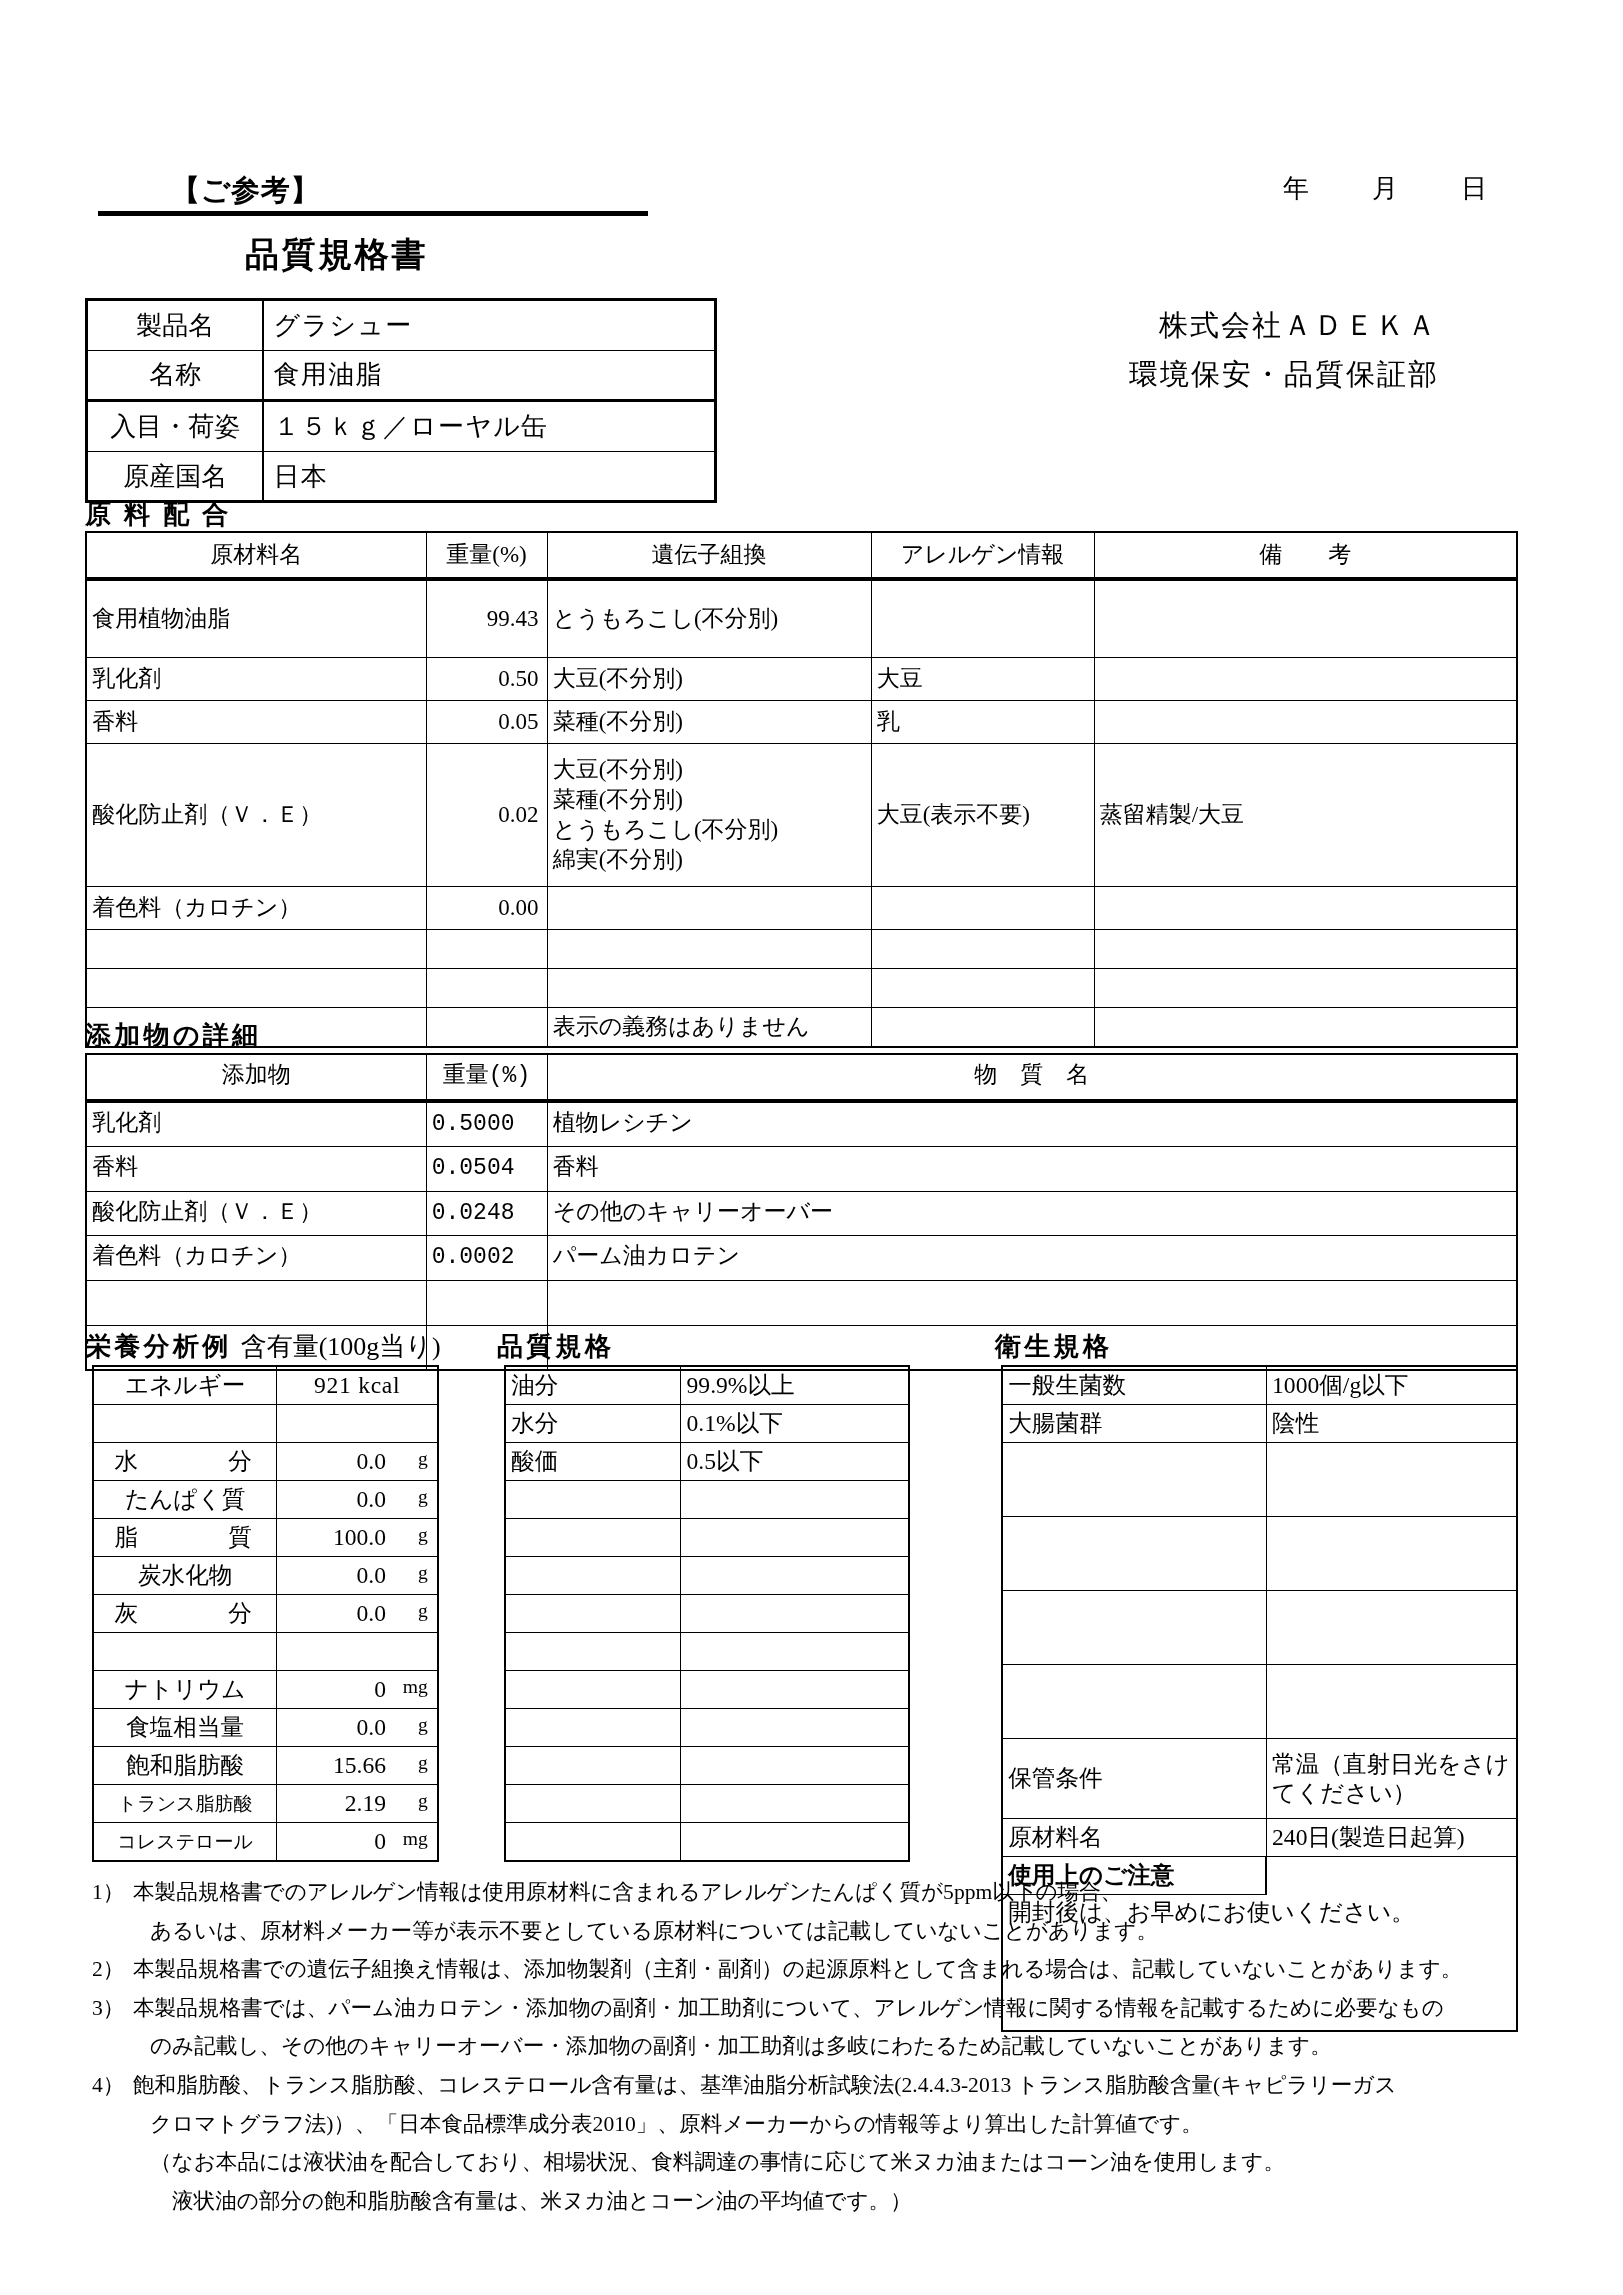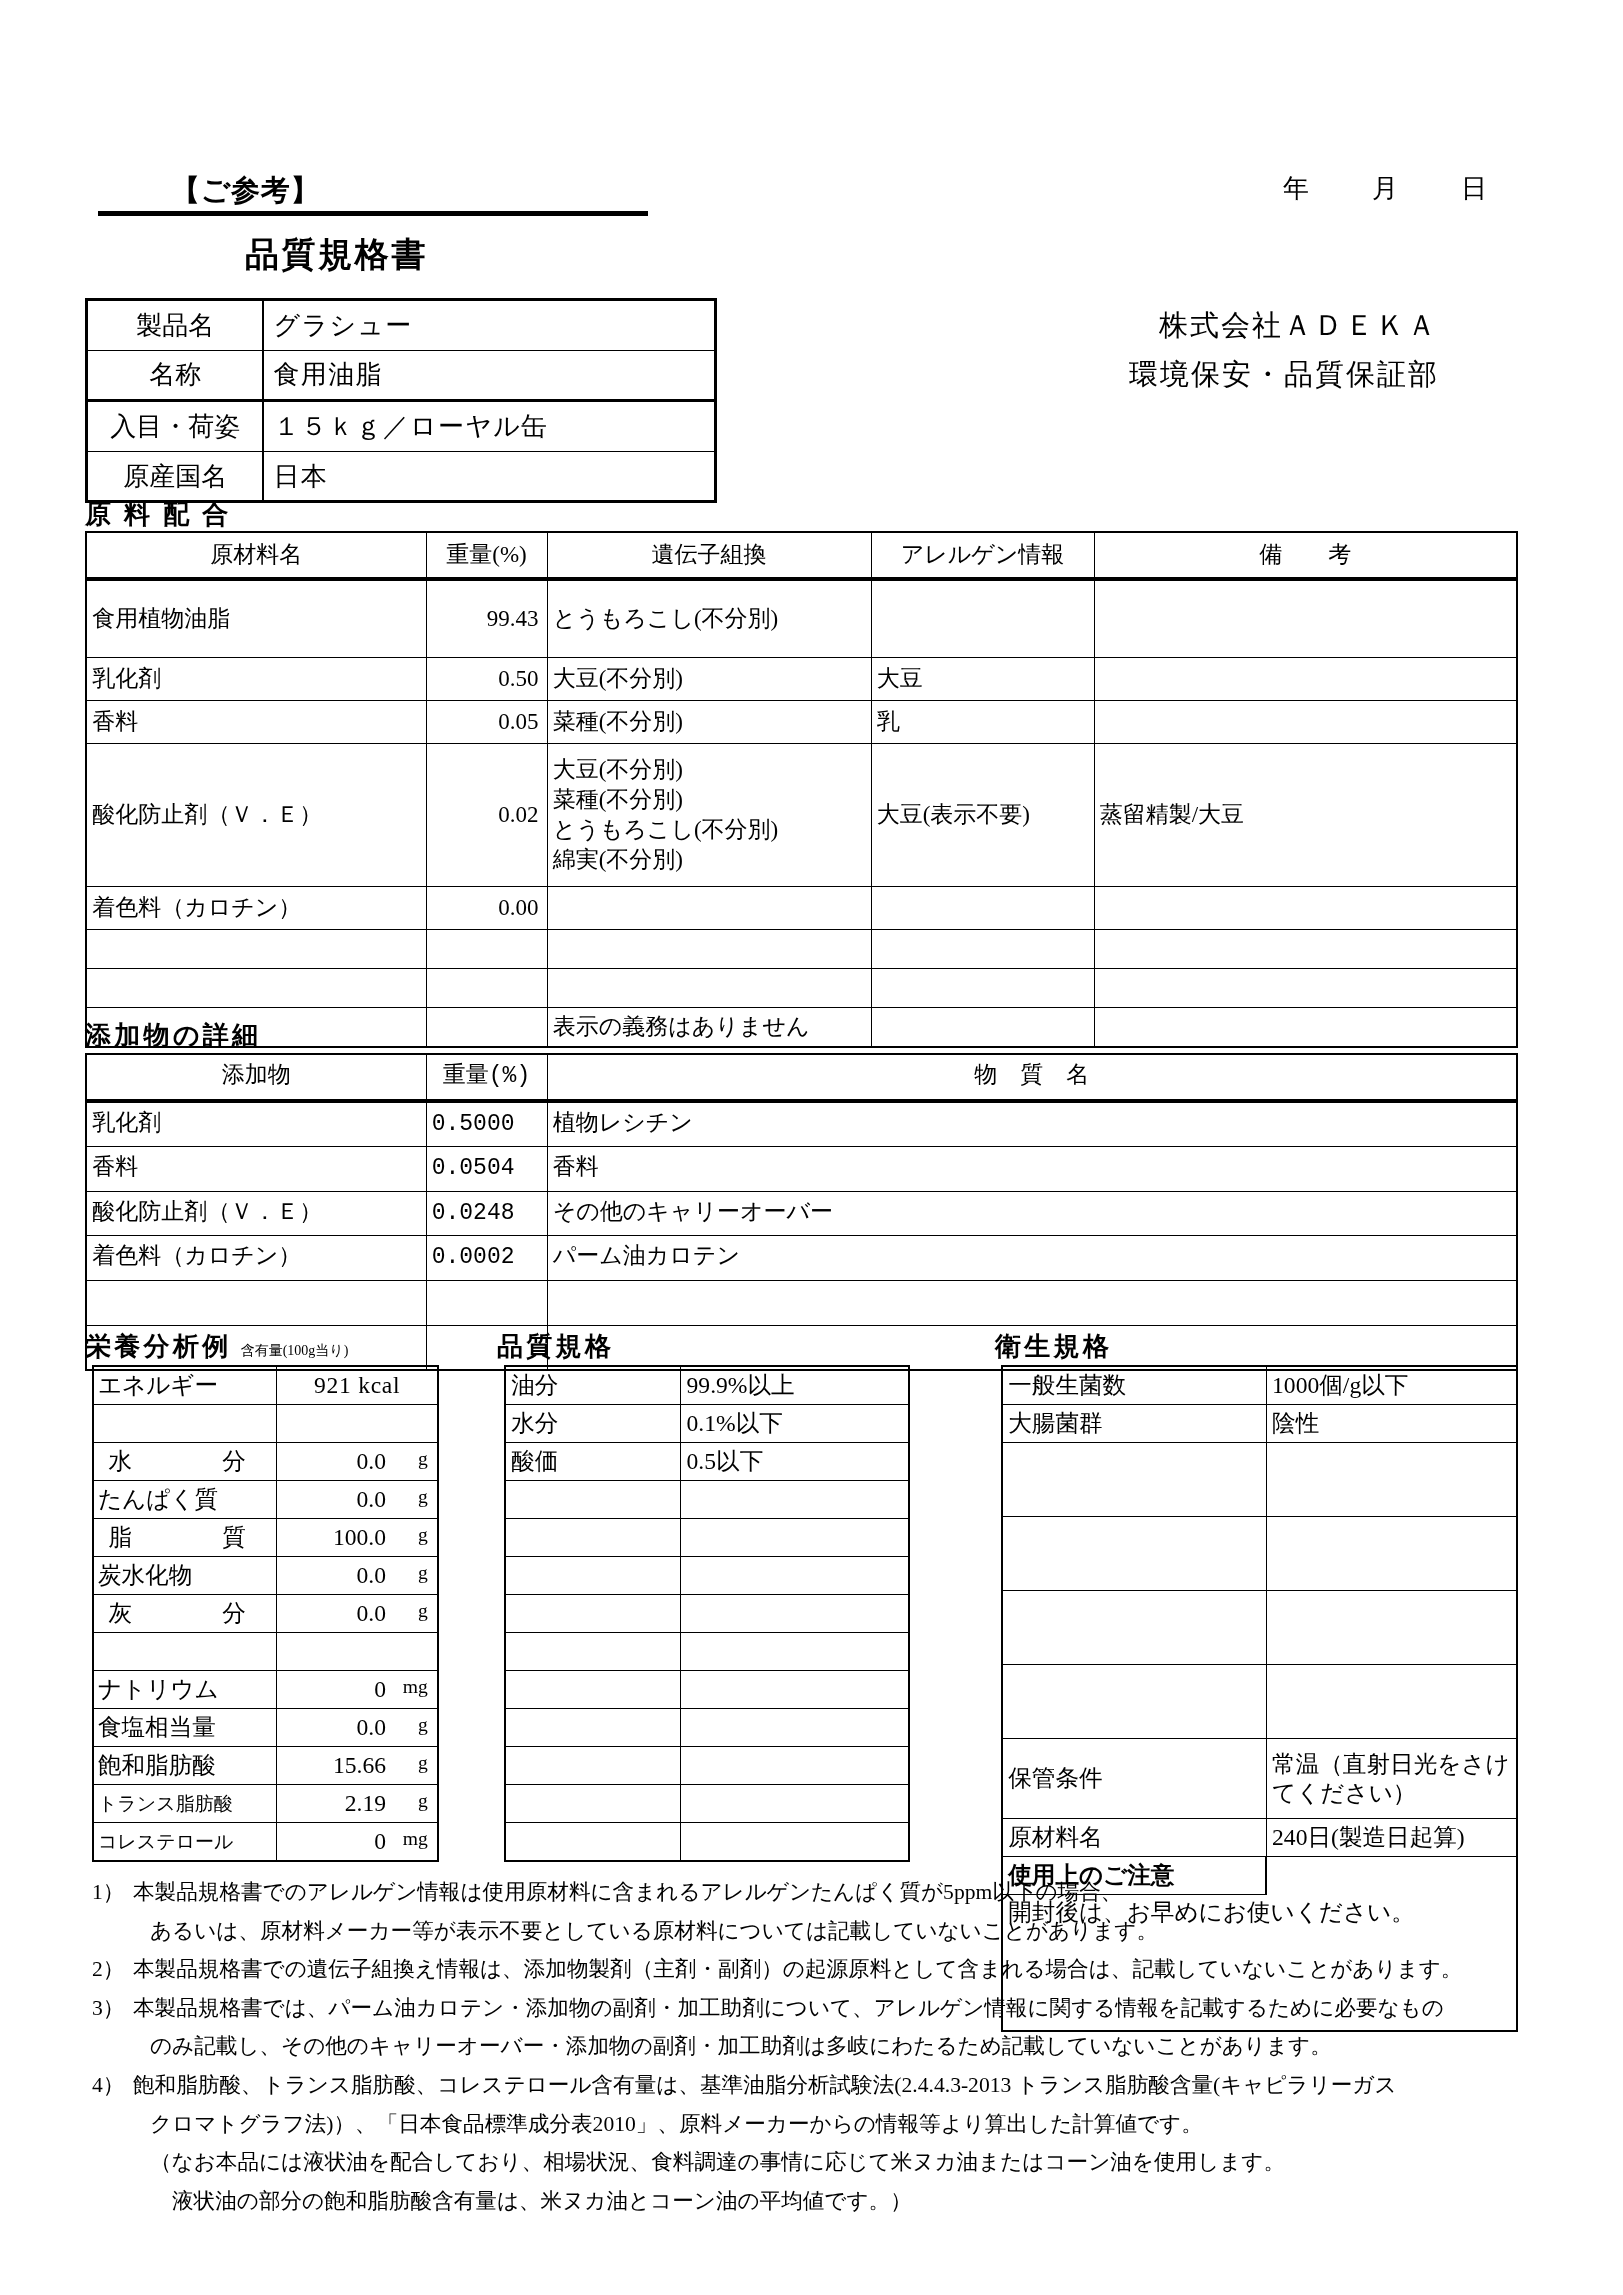--- a/index.html
+++ b/index.html
@@ -40,21 +40,21 @@
   #tbl-product td{height:46px;font-size:26px;}
   #tbl-product td.key{width:164px;text-align:center;border-right:2.6px solid #000;}
   #tbl-product td.val{padding-left:9.2px;letter-spacing:1.3px;}
   #tbl-product tr.sep td{border-bottom:3.3px solid #000;}
 
   
   .sec-head{font-size:26px;font-weight:bold;letter-spacing:3.3px;}
   #head-ingredients{left:85px;top:497px;}
   #head-additives{left:85px;top:1018px;}
   #head-nutrition{left:85px;top:1329px;}
-  #head-nutrition .sub{font-size:14px;font-weight:normal;letter-spacing:0;margin-left:9.2px;}
+  #head-nutrition .sub{font-size:26px;font-weight:normal;letter-spacing:0;margin-left:9.2px;}
   #head-quality{left:497px;top:1329px;}
   #head-hygiene{left:995px;top:1329px;}
 
   
   #tbl-ingredients{position:absolute;left:85px;top:531px;width:1433px;border:2.6px solid #000;}
   #tbl-ingredients td{font-size:23px;}
   #tbl-ingredients col.c1{width:340px;}
   #tbl-ingredients col.c2{width:121px;}
   #tbl-ingredients col.c3{width:324px;}
   #tbl-ingredients col.c4{width:223px;}
@@ -66,21 +66,21 @@
   #tbl-additives{position:absolute;left:85px;top:1053px;width:1433px;border:2.6px solid #000;}
   #tbl-additives td{font-size:23px;height:41px;font-family:Liberation Mono, monospace;}
   #tbl-additives col.a1{width:340px;}
   #tbl-additives col.a2{width:121px;}
   #tbl-additives .hdr td{text-align:center;border-bottom:4.6px solid #000;}
   #tbl-additives .amt{text-align:left;padding-right:7.9px;}
 
   
   #tbl-nutrition{position:absolute;left:92px;top:1365px;width:347px;border:2.6px solid #000;}
   #tbl-nutrition td{height:37px;font-size:23.6px;padding:0 3.9px;}
-  #tbl-nutrition td.nlab{width:164px;letter-spacing:0;}
+  #tbl-nutrition td.nlab{width:164px;text-align:center;letter-spacing:0;}
   #tbl-nutrition td.nlab.sp{letter-spacing:14.4px;padding-left:14.4px;}
   #tbl-nutrition td.nlab.small{font-size:19px;letter-spacing:0;}
   #tbl-nutrition td.nval{position:relative;text-align:right;padding-right:51px;}
   #tbl-nutrition td.nval .u{position:absolute;right:9.2px;font-size:19.6px;}
   #tbl-nutrition td.nval.ecell{text-align:center;padding-right:3.9px;letter-spacing:0.7px;}
   #tbl-nutrition tr.blank td{height:37px;}
 
   
   #tbl-quality{position:absolute;left:504px;top:1365px;width:406px;border:2.6px solid #000;}
   #tbl-quality td{height:37px;font-size:23.6px;padding:0 5.2px;}

